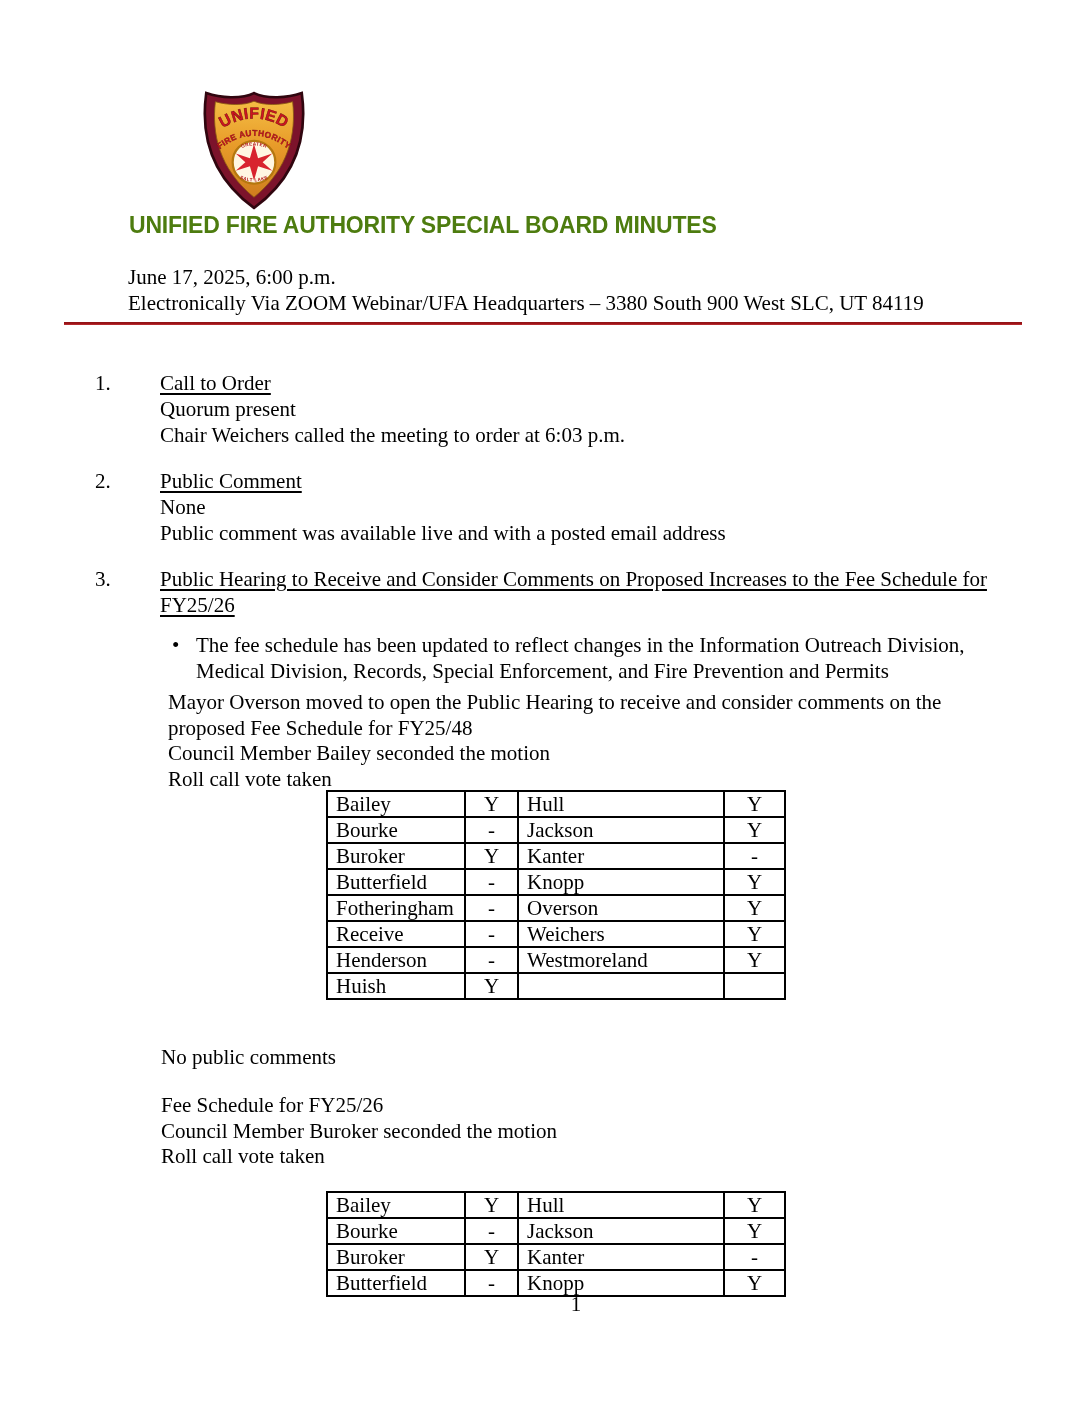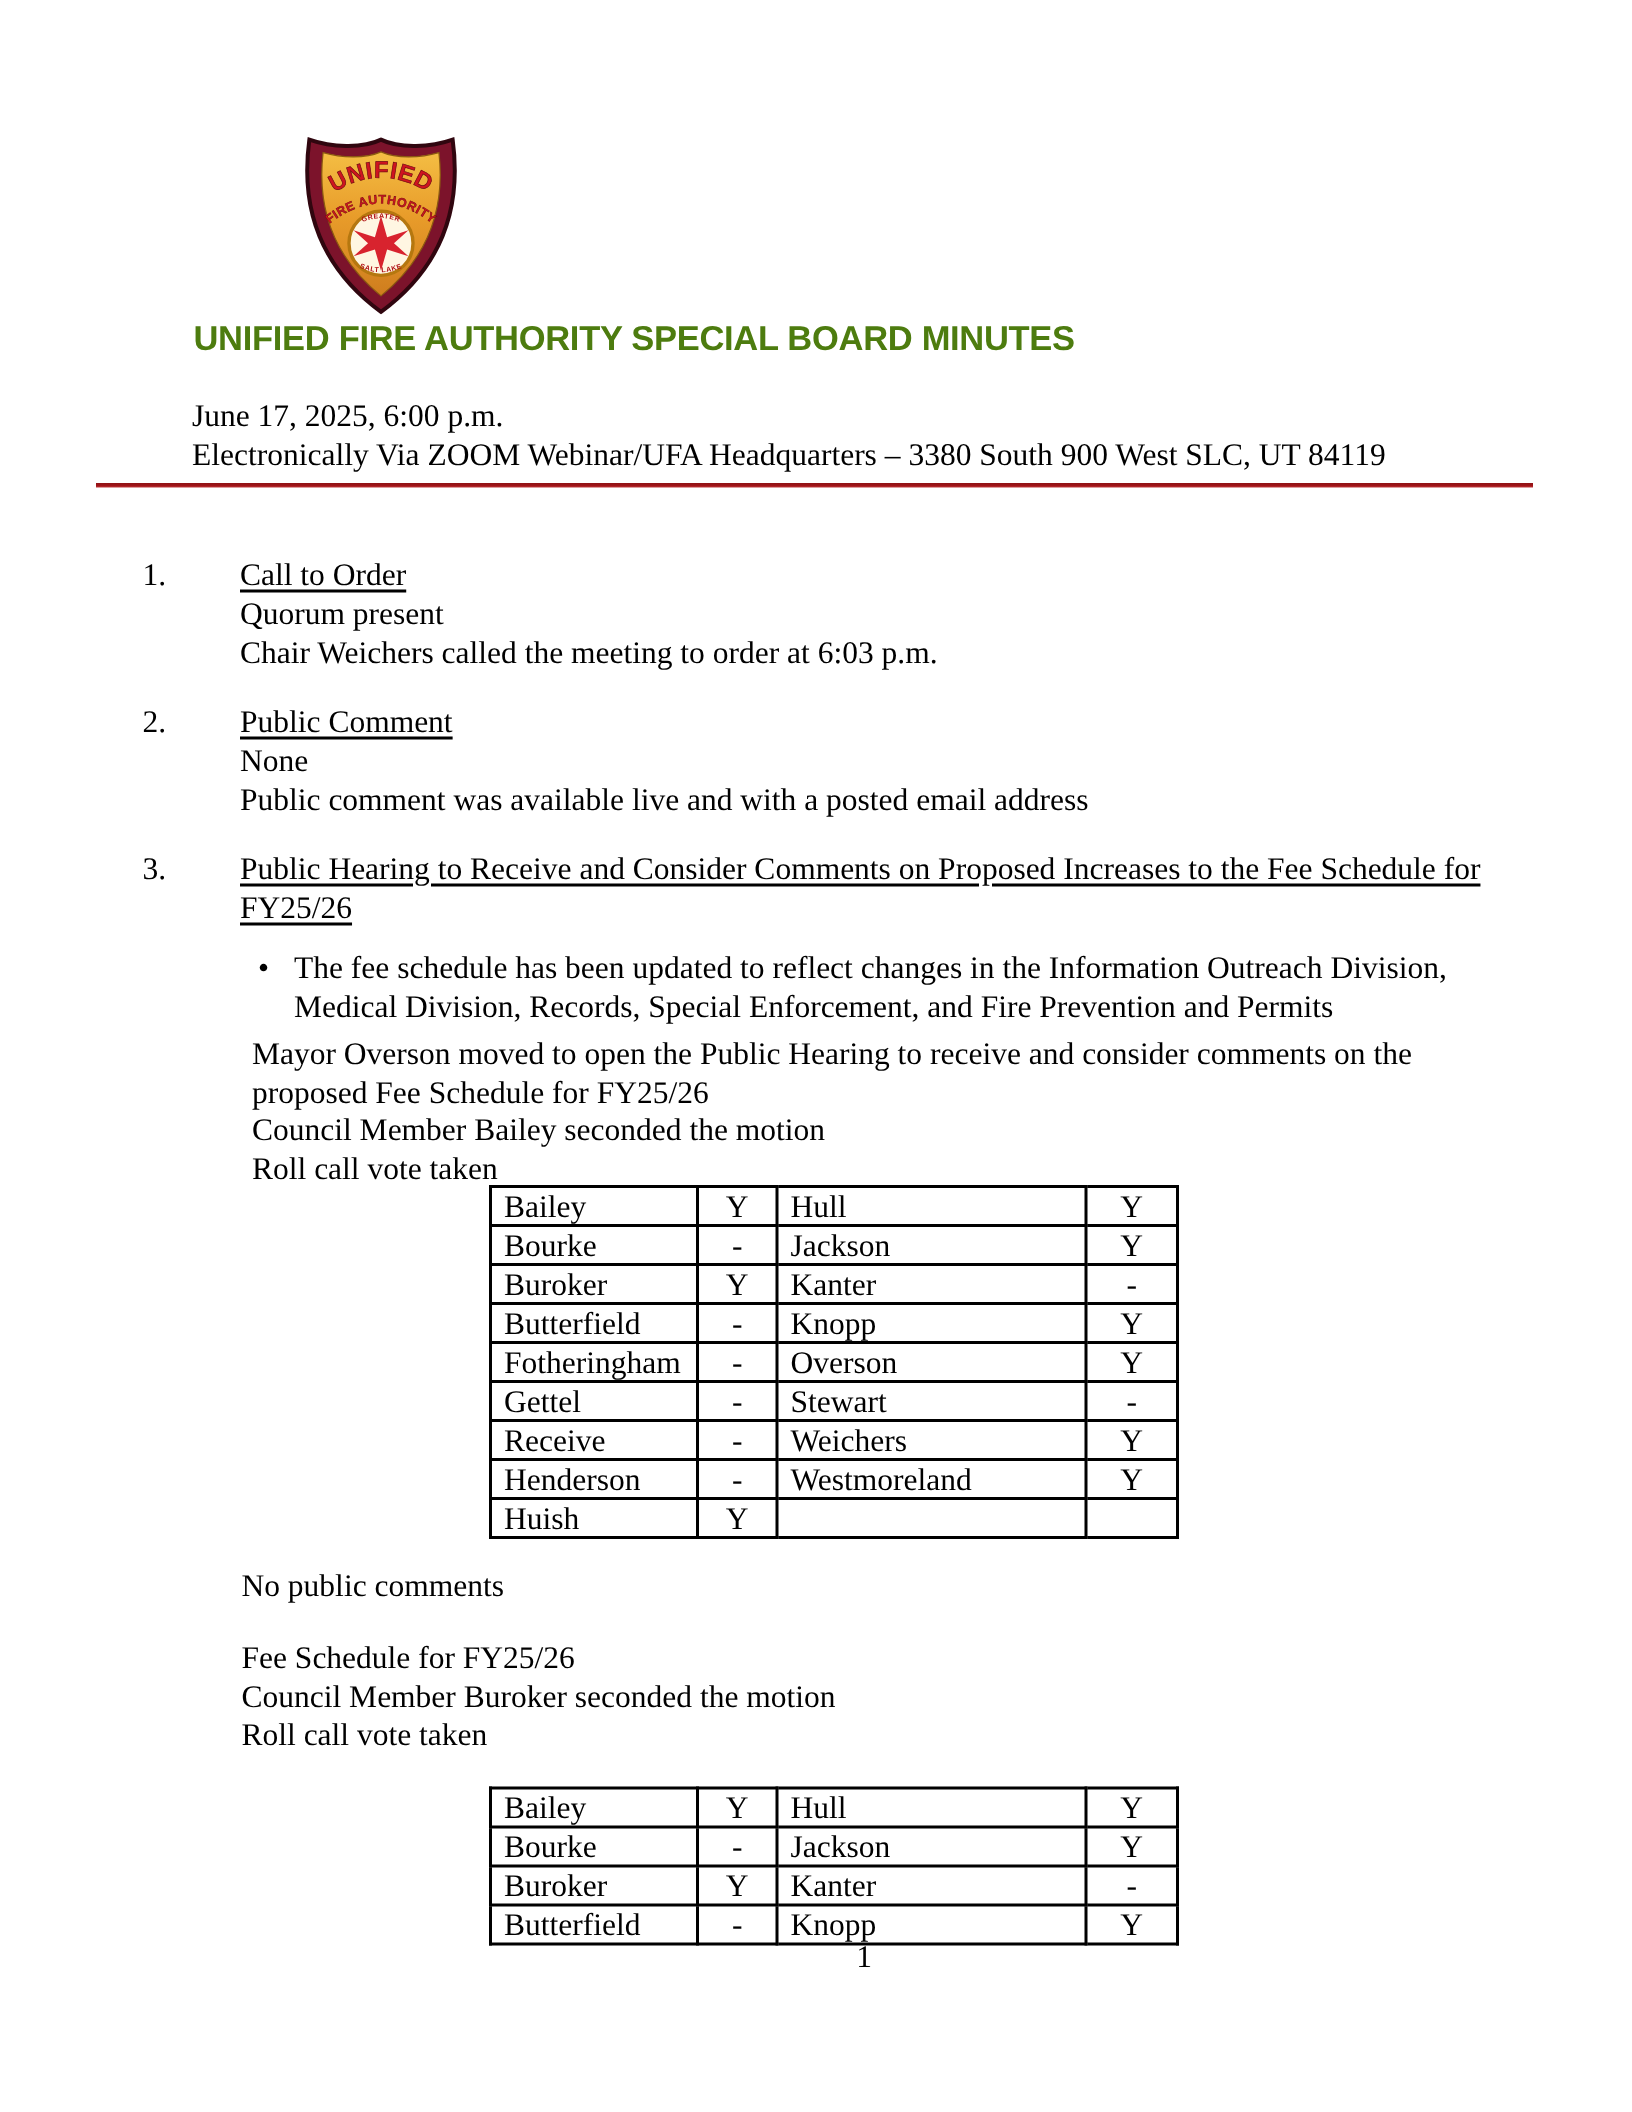--- a/index.html
+++ b/index.html
@@ -157,21 +157,21 @@
         <div>
           <div>The fee schedule has been updated to reflect changes in the Information Outreach Division,</div>
           <div>Medical Division, Records, Special Enforcement, and Fire Prevention and Permits</div>
         </div>
       </div>
     </div>
   </div>
 
   <div id="motion-open" class="abs motion">
     <div>Mayor Overson moved to open the Public Hearing to receive and consider comments on the</div>
-    <div>proposed Fee Schedule for FY25/26</div>
+    <div>proposed Fee Schedule for FY25/48</div>
     <div>Council Member Bailey seconded the motion</div>
     <div>Roll call vote taken</div>
   </div>
 
   <table id="vote-table-open" class="abs vote-table">
     <colgroup>
       <col class="col-name1">
         <col class="col-vote1">
         <col class="col-name2">
         <col class="col-vote2">
@@ -201,26 +201,20 @@
           <td class="name">Knopp</td>
           <td class="vote">Y</td>
         </tr>
         <tr>
           <td class="name">Fotheringham</td>
           <td class="vote">-</td>
           <td class="name">Overson</td>
           <td class="vote">Y</td>
         </tr>
         <tr>
-          <td class="name">Gettel</td>
-          <td class="vote">-</td>
-          <td class="name">Stewart</td>
-          <td class="vote">-</td>
-        </tr>
-        <tr>
           <td class="name">Receive</td>
           <td class="vote">-</td>
           <td class="name">Weichers</td>
           <td class="vote">Y</td>
         </tr>
         <tr>
           <td class="name">Henderson</td>
           <td class="vote">-</td>
           <td class="name">Westmoreland</td>
           <td class="vote">Y</td>

